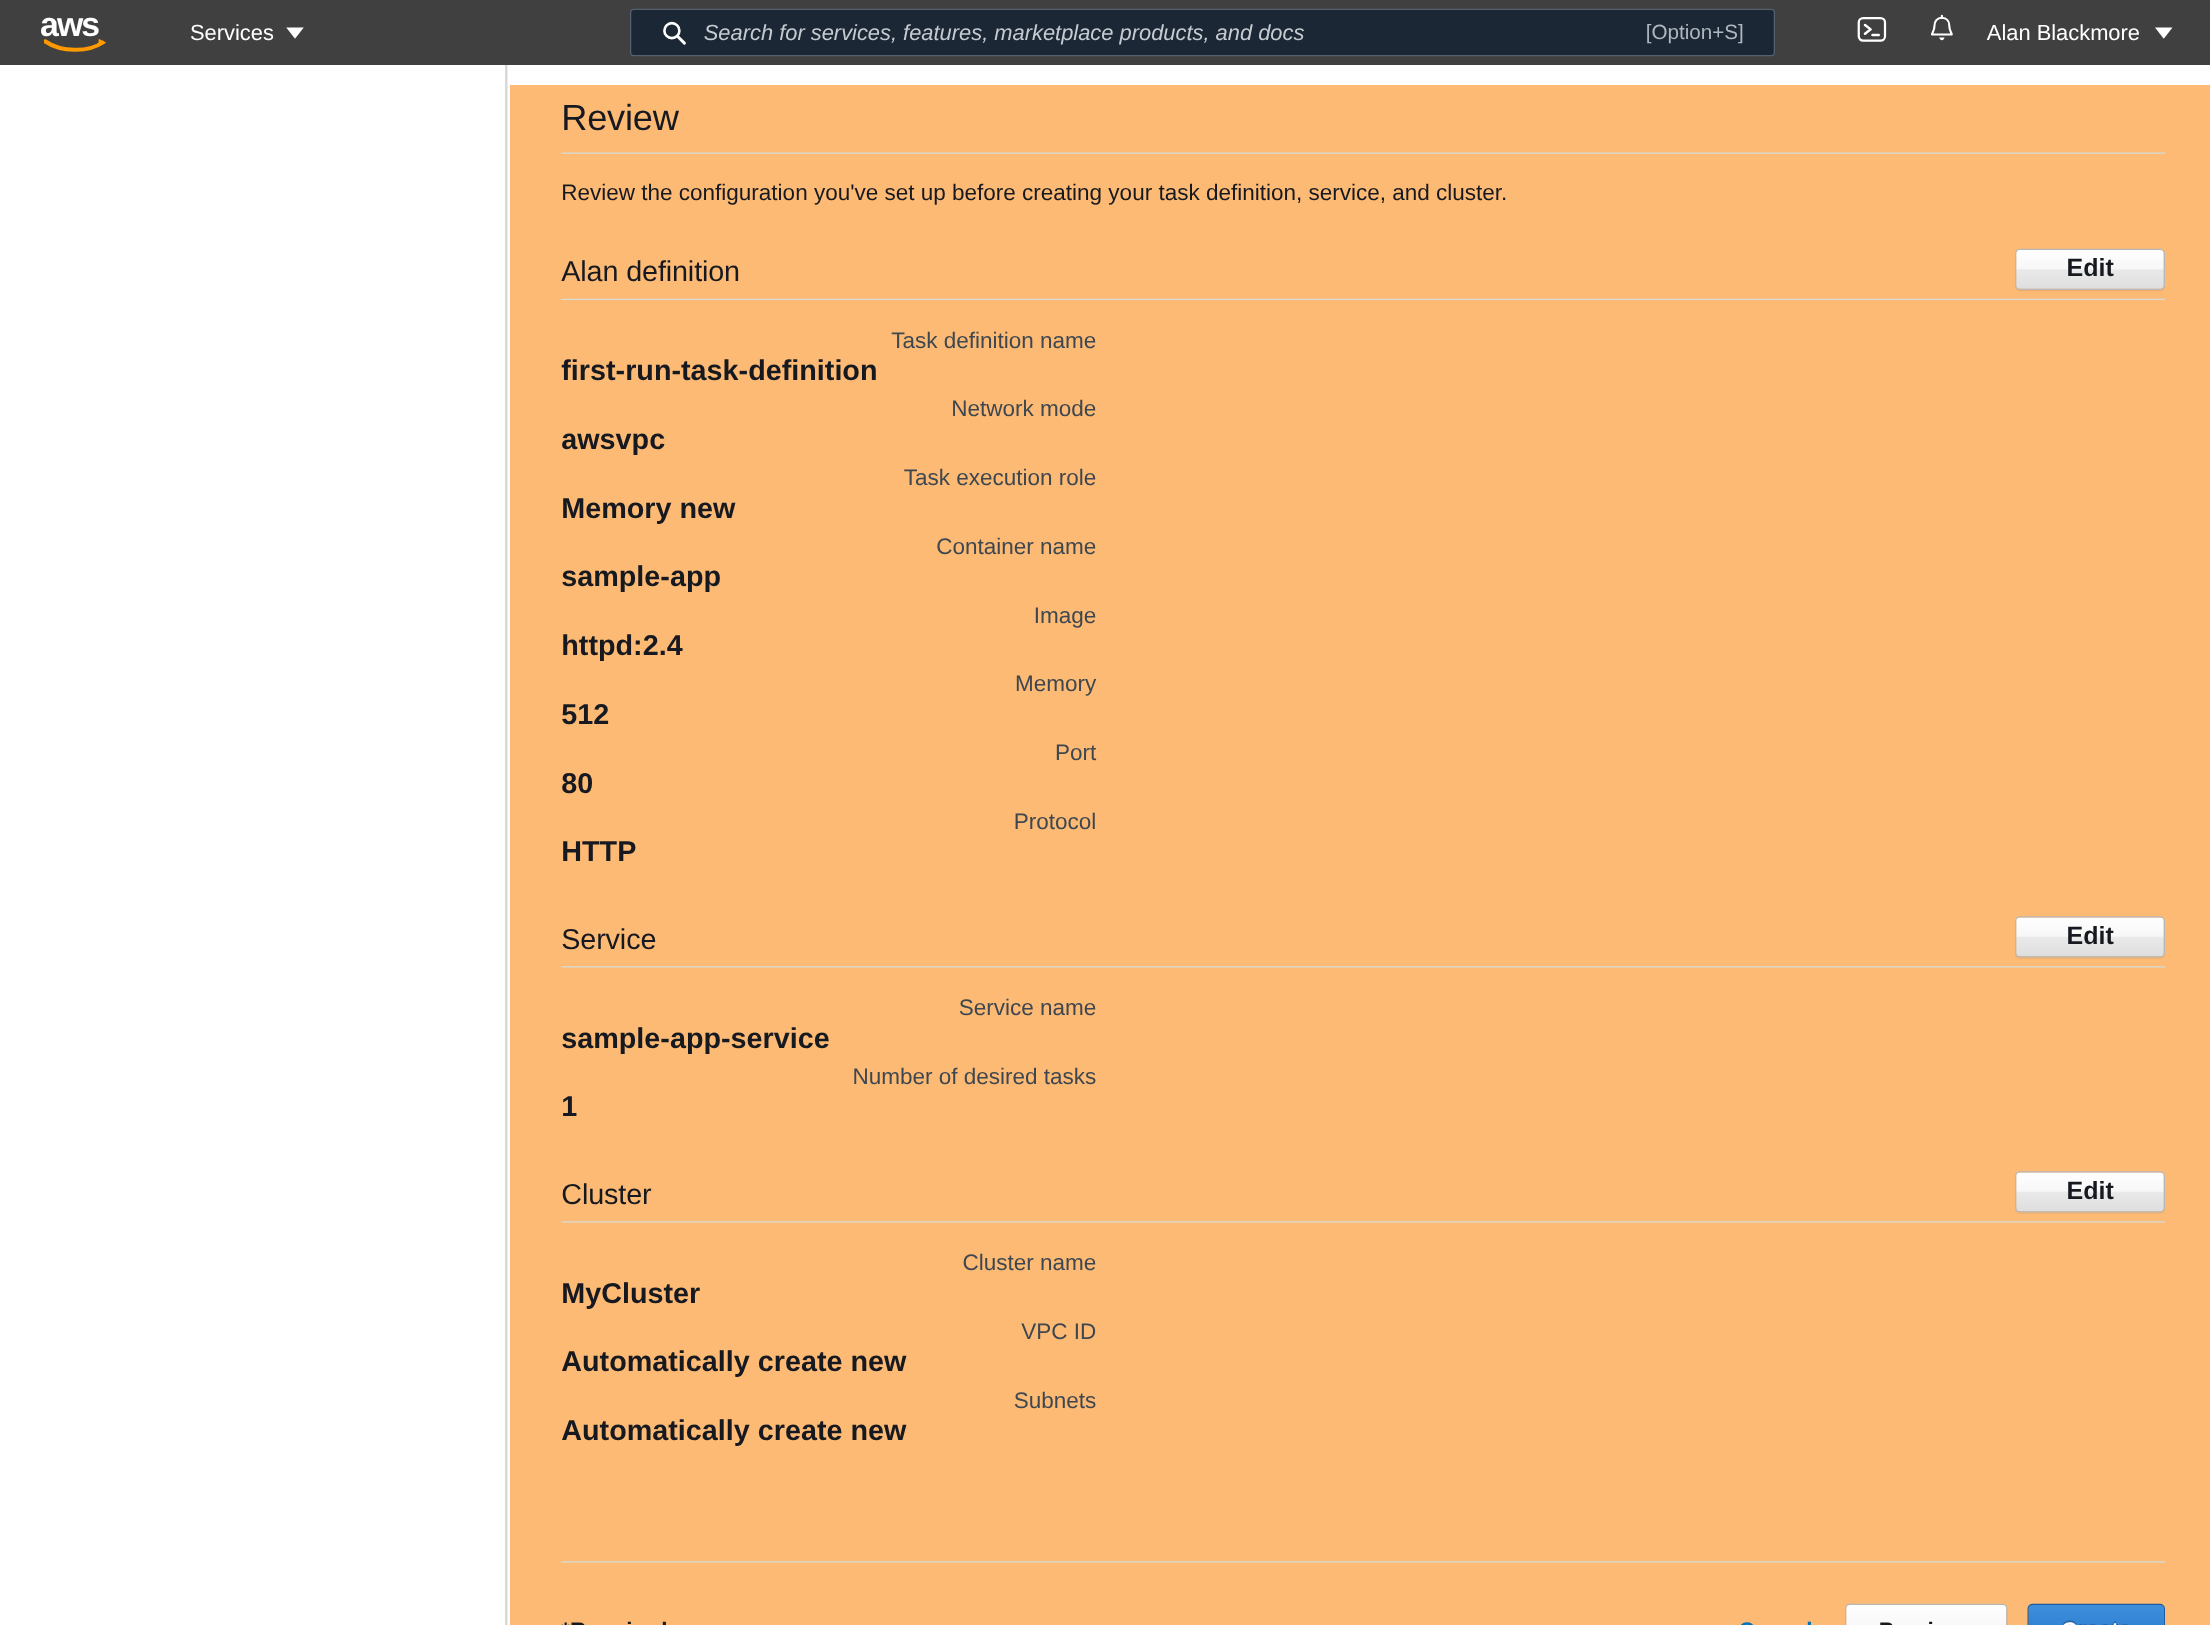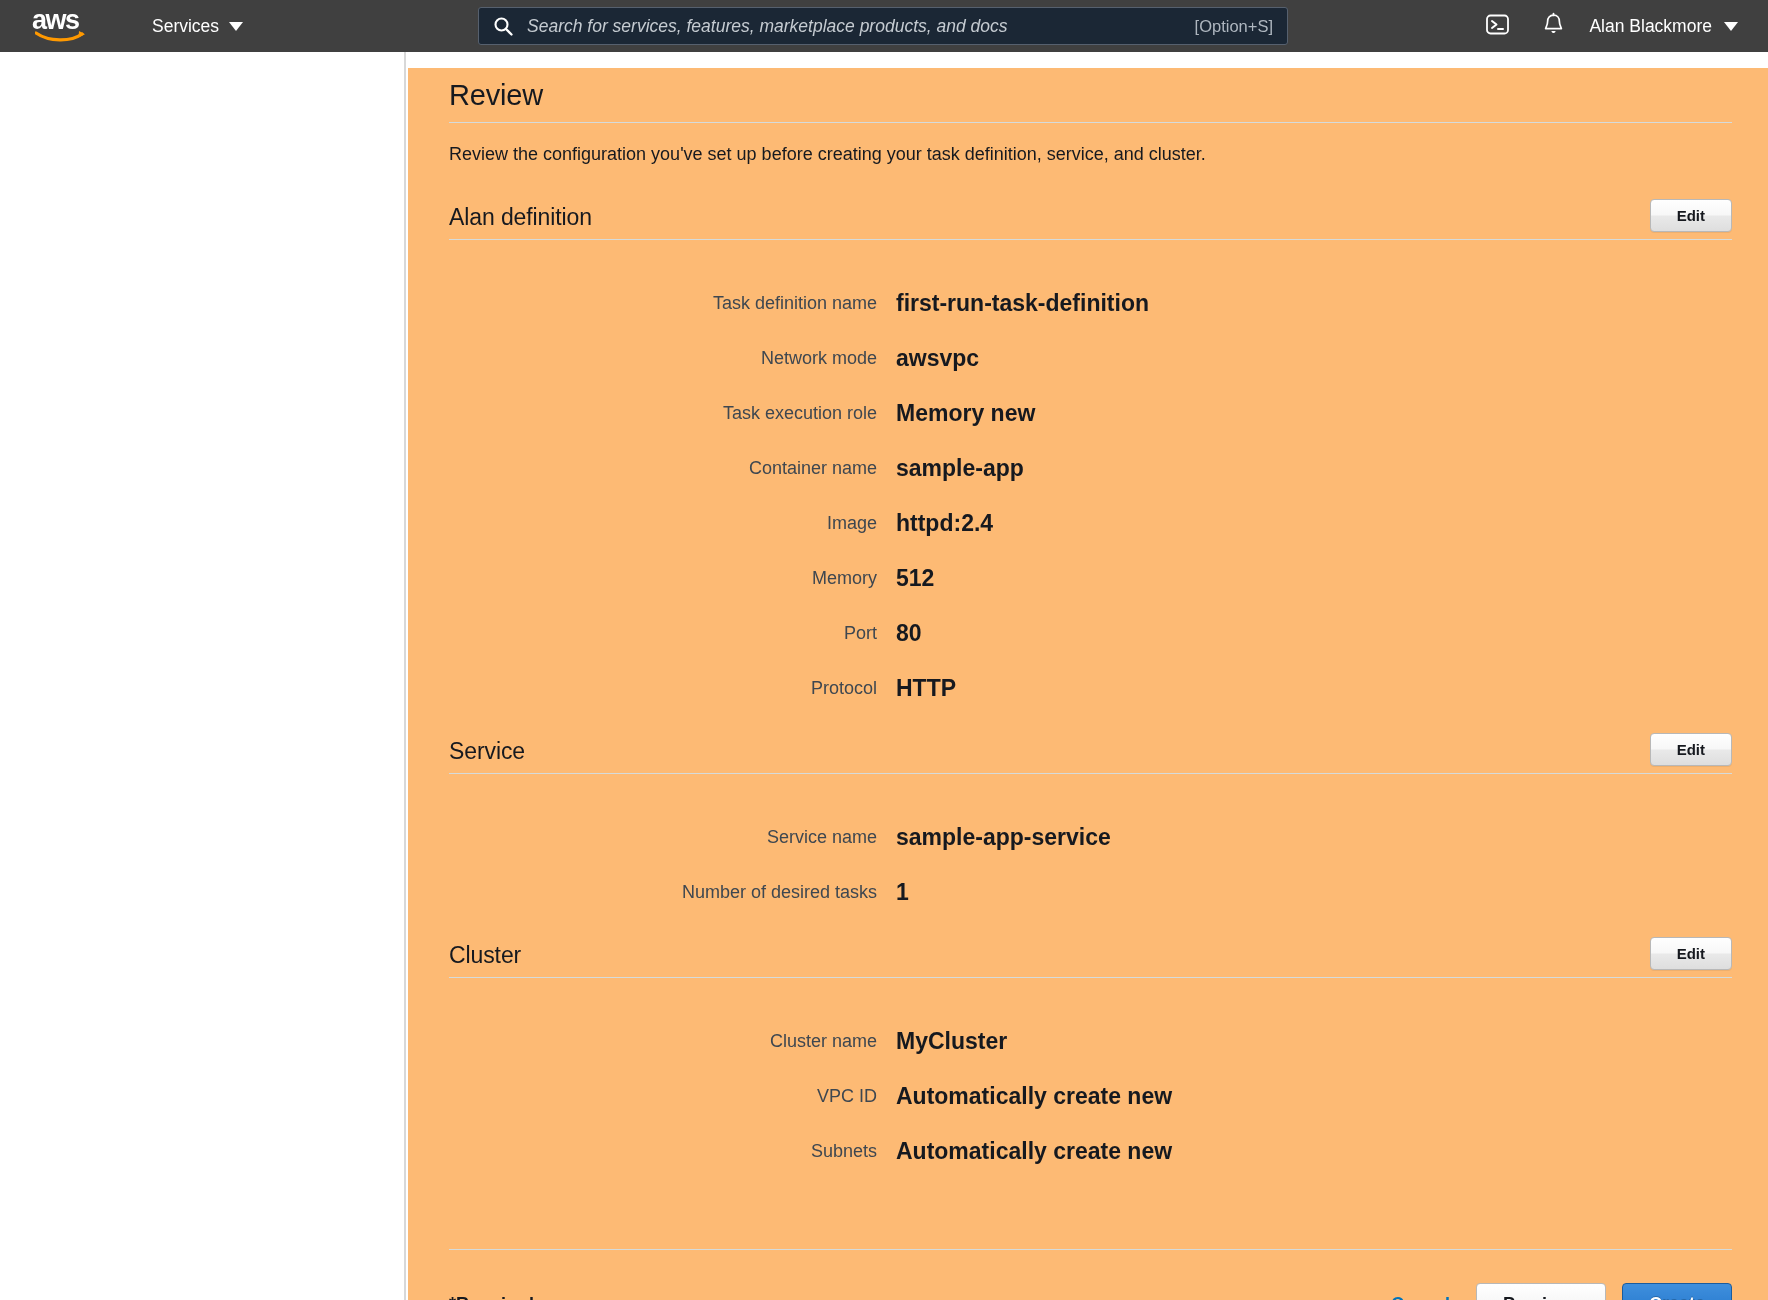--- a/index.html
+++ b/index.html
@@ -64,30 +64,30 @@
   .caret-down {
     width: 0; height: 0;
     border-left: 7px solid transparent;
     border-right: 7px solid transparent;
     border-top: 9px solid #ffffff;
     display: inline-block;
   }
 
   #search-wrap {
     position: absolute;
-    left: 478px;
+    left: 504px;
     top: 7px;
-    width: 810px;
+    width: 916px;
     height: 38px;
     background: #1b2735;
     border: 1px solid #56606e;
     border-radius: 3px;
     display: flex;
     align-items: center;
-    padding: 0 14px;
+    padding: 0 24px;
   }
   #search-wrap .mag {
     flex: 0 0 auto;
     margin-right: 14px;
     line-height: 0;
   }
   #search-input {
     flex: 1 1 auto;
     background: transparent;
     border: none;
@@ -213,35 +213,36 @@
   }
 
   .btn {
     font-family: "Liberation Sans", sans-serif;
     cursor: pointer;
     border-radius: 4px;
     font-weight: 700;
     white-space: nowrap;
   }
   .btn-edit {
-    font-size: 15px;
-    color: #16191f;
-    padding: 0 26px;
+    font-size: 20px;
+    color: #16191f;
+    padding: 0 40px;
     height: 33px;
     line-height: 31px;
     background: linear-gradient(to bottom, #ffffff 0%, #f7f7f7 48%, #e9e9e9 52%, #dedede 100%);
     border: 1px solid #b8b8b8;
     box-shadow: 0 1px 0 rgba(0,0,0,0.06);
   }
 
   .kv-list { margin-top: 20px; }
   .kv-row {
     display: flex;
-    align-items: flex-end;
+    align-items: flex-start;
     min-height: 55px;
+    flex-direction: column;
   }
   .kv-label {
     width: 447px;
     text-align: right;
     font-size: 18px;
     color: #3e4750;
     padding-right: 19px;
     line-height: 24px;
     flex: 0 0 auto;
   }

